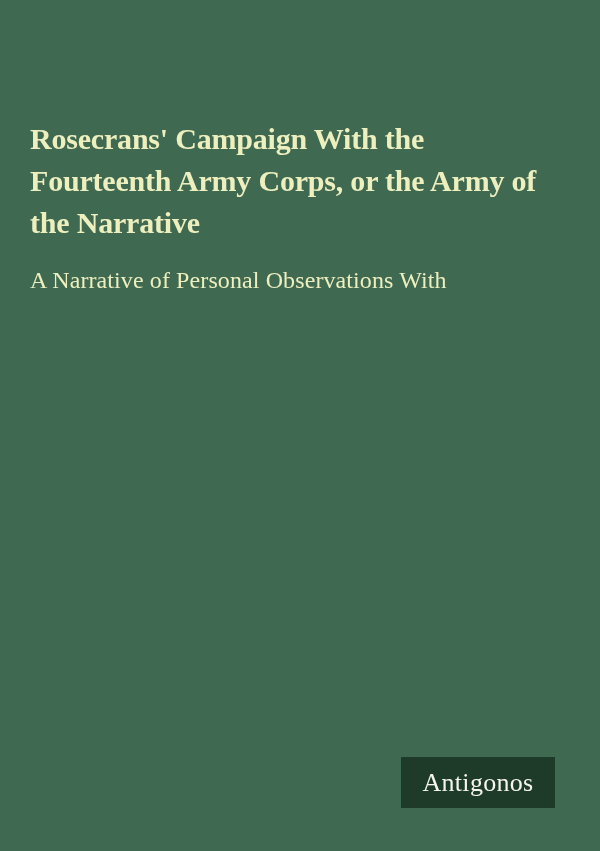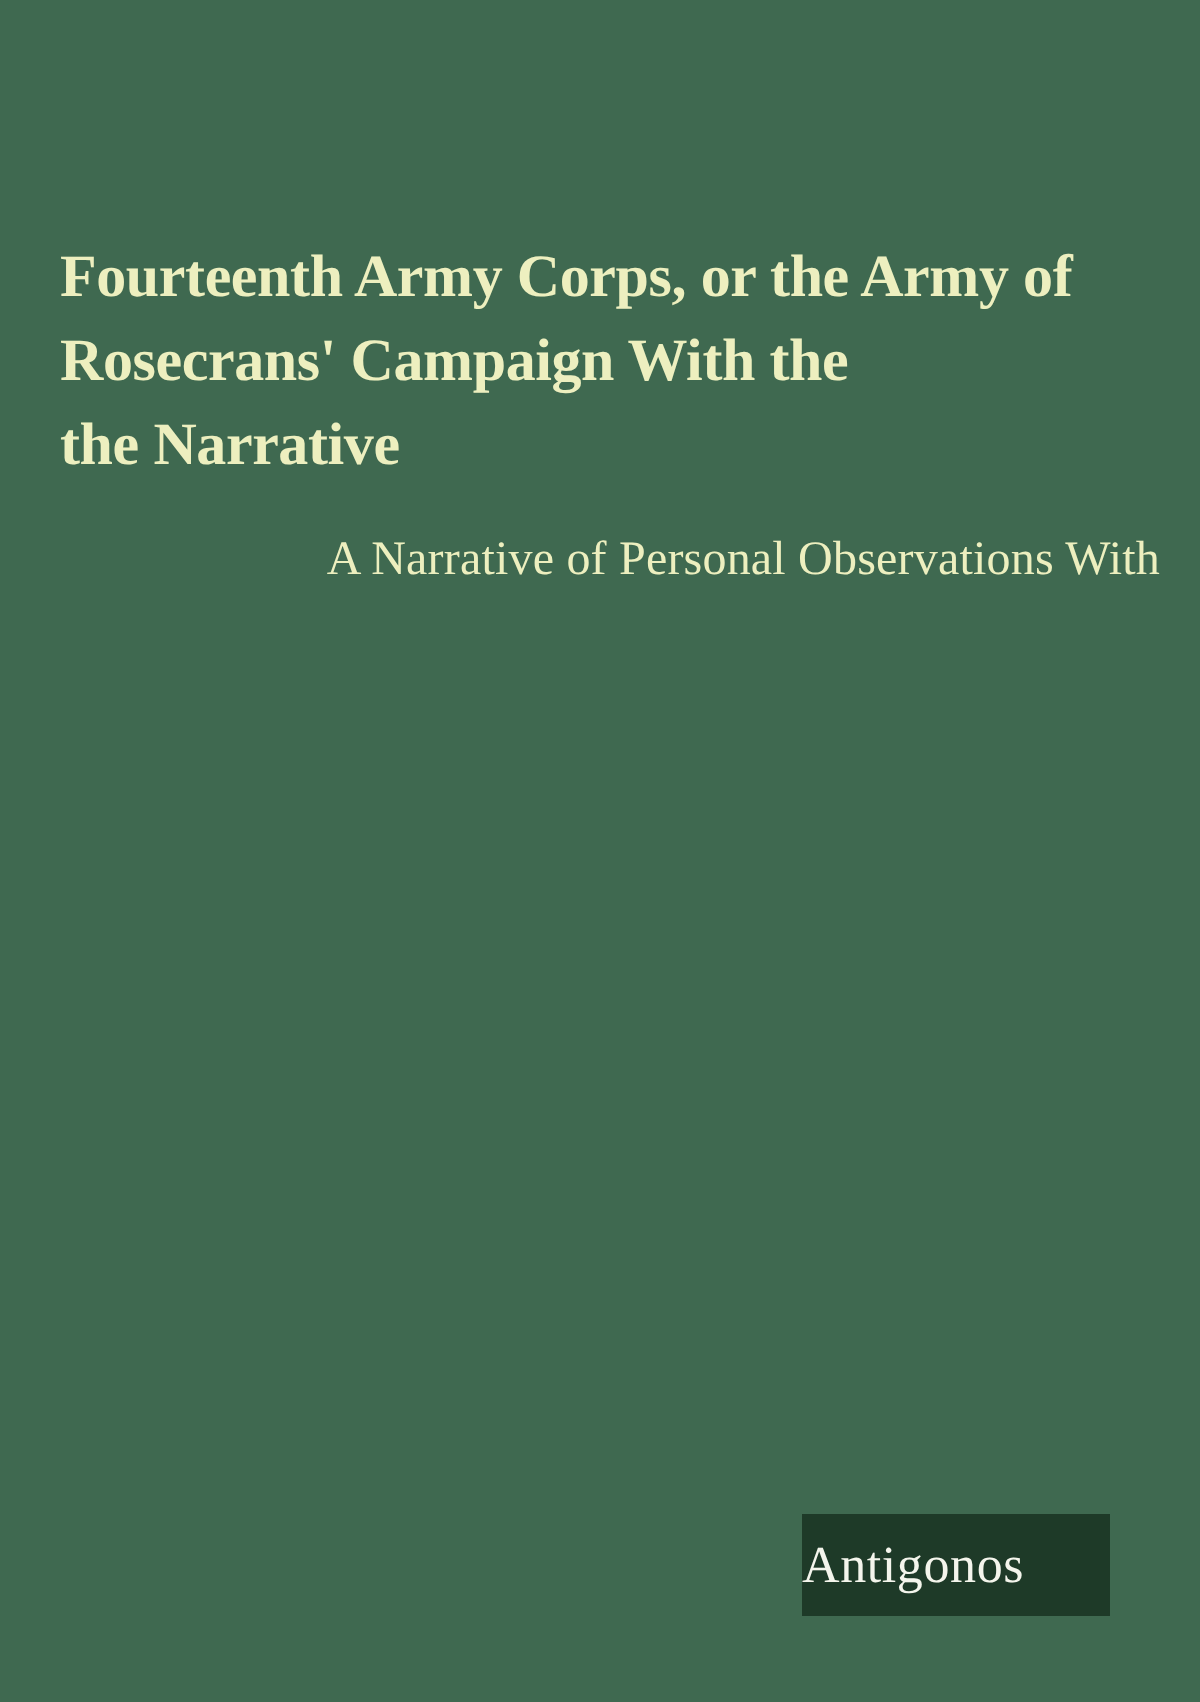--- a/index.html
+++ b/index.html
@@ -47,52 +47,51 @@
   .subtitle {
     position: absolute;
     left: 30px;
     top: 264px;
     right: 20px;
     color: #edefbf;
     font-size: 24px;
     line-height: 33px;
     font-weight: 500;
     letter-spacing: 0.1px;
-    text-align: right;
   }
   .subtitle .line {
     white-space: nowrap;
   }
   .publisher-badge {
     position: absolute;
     left: 401px;
     top: 757px;
     width: 154px;
     height: 51px;
     background: #1e3a28;
     display: flex;
     align-items: center;
-    justify-content: flex-start;
+    justify-content: center;
   }
   .publisher-badge .publisher-name {
     color: #f4f5ec;
     font-size: 26px;
     font-weight: 400;
     letter-spacing: 0.3px;
   }
 </style>
 </head>
 <body>
 
 <div class="cover">
 
 
   <div class="title">
+    <div class="line">Rosecrans' Campaign With the</div>
     <div class="line">Fourteenth Army Corps, or the Army of</div>
-    <div class="line">Rosecrans' Campaign With the</div>
     <div class="line">the Narrative</div>
   </div>
 
   <div class="subtitle">
     <div class="line">A Narrative of Personal Observations With</div>
   </div>
 
   <div class="publisher-badge">
     <span class="publisher-name">Antigonos</span>
   </div>

